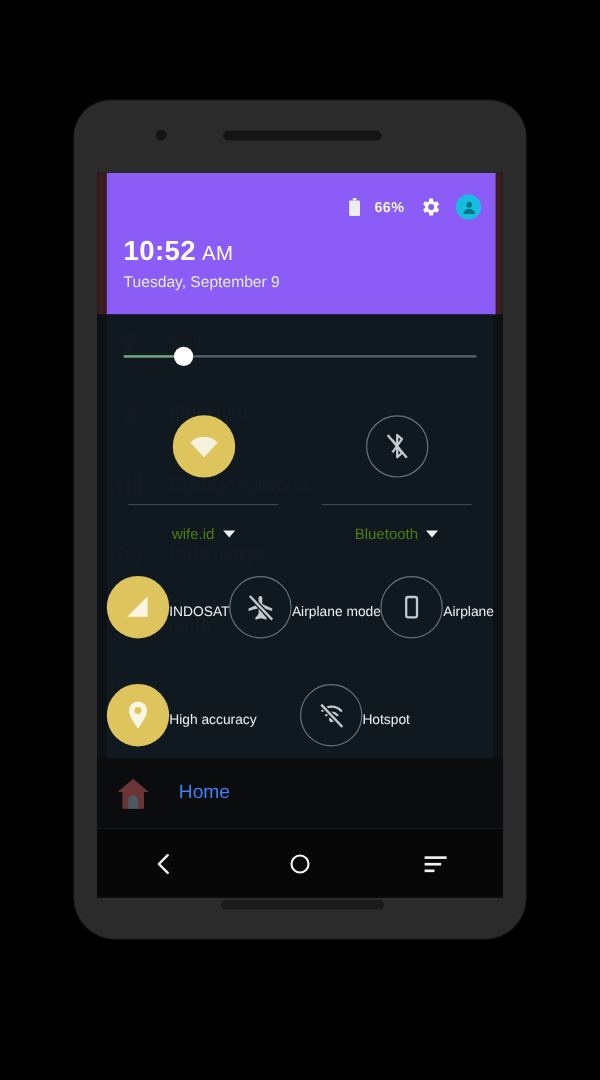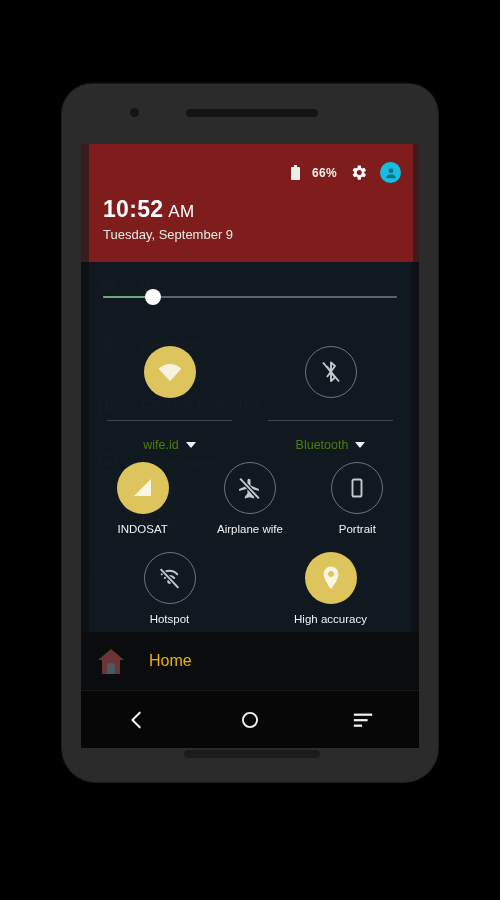--- a/index.html
+++ b/index.html
@@ -60,21 +60,21 @@
   }
   .ghost-label{ letter-spacing:.2px; }
   .ghost-section{
     padding-left:12px; font-size:12px; color:#222a33; height:26px;
     display:flex; align-items:flex-end;
   }
 
   
   .qs-header{
     position:absolute; left:8px; top:0; width:324px; height:118px;
-    background:#7f1d1d;
+    background:#8b5cf6;
   }
   .hdr-icons{
     position:absolute; right:12px; top:18px;
     display:flex; align-items:center; gap:12px;
   }
   .batt{ position:relative; width:9px; height:15px; }
   .batt-body{
     position:absolute; left:0; top:2px; width:9px; height:13px;
     background:#e9efe9; border-radius:1px;
   }
@@ -140,32 +140,32 @@
     color:#4d7c0f; font-size:12.5px;
   }
   .caret{
     width:0; height:0; border-left:5px solid transparent;
     border-right:5px solid transparent; border-top:6px solid #f0f2f4;
   }
 
   
   .grid{ position:absolute; left:0; top:198px; width:100%; }
   .grid-row{ display:flex; height:90px; }
-  .tile{ flex:1; display:flex; flex-direction:column; align-items:center; }
+  .tile{ flex:1; display:flex; flex-direction:row; align-items:center; }
   .tile .circ{ margin-top:2px; }
   .tile-lbl{ margin-top:9px; color:#eef1f3; font-size:11.5px; white-space:nowrap; }
 
   
   .home-row{
     position:absolute; left:0; bottom:58px; width:100%; height:58px;
     display:flex; align-items:center; padding-left:14px; gap:22px;
     background:#0b0c0d;
   }
   .home-ico{ width:32px; height:30px; }
-  .home-txt{ color:#eab308; font-size:16px; }
+  .home-txt{ color:#3b82f6; font-size:16px; }
 
   
   .navbar{
     position:absolute; left:0; bottom:0; width:100%; height:58px;
     background:#070708; border-top:1px solid #17181a;
     display:flex; align-items:center;
   }
   .nav-btn{ flex:1; display:flex; align-items:center; justify-content:center; }
 </style>
 </head>
@@ -319,52 +319,52 @@
               <span class="tile-lbl">INDOSAT</span>
             </div>
             <div class="tile">
               <div class="circ off">
                 <svg width="27" height="27" viewBox="0 0 26 26">
                   <path d="M22 15.5v-2l-8-3.5V5a1.5 1.5 0 0 0-3 0v5l-8 3.5v2l8-2.2v4.6L8.5 21v1.6l4.5-1.2 4.5 1.2V21L14.9 18v-4.7z" fill="#c2c9cf"></path>
                   <path d="M4 3.5l18 19" stroke="#121a21" stroke-width="4"></path>
                   <path d="M4 3.5l18 19" stroke="#c2c9cf" stroke-width="1.9"></path>
                 </svg>
               </div>
-              <span class="tile-lbl">Airplane wife</span>
+              <span class="tile-lbl">Airplane mode</span>
             </div>
             <div class="tile">
               <div class="circ off">
                 <svg width="26" height="26" viewBox="0 0 26 26">
                     <rect x="8.5" y="4.5" width="9" height="17" rx="1.6" fill="none" stroke="#c2c9cf" stroke-width="1.9"></rect>
                   </svg>
               </div>
-              <span class="tile-lbl">Portrait</span>
+              <span class="tile-lbl">Airplane</span>
             </div>
           </div>
           <div class="grid-row">
+            <div class="tile">
+              <div class="circ on">
+                <svg width="22" height="26" viewBox="0 0 22 26">
+                    <path d="M11 1.5a7.5 7.5 0 0 0-7.5 7.5c0 5.6 7.5 15 7.5 15s7.5-9.4 7.5-15A7.5 7.5 0 0 0 11 1.5z" fill="#fbf6e4"></path>
+                    <circle cx="11" cy="9" r="2.9" fill="#ddc45c"></circle>
+                  </svg>
+              </div>
+              <span class="tile-lbl">High accuracy</span>
+            </div>
             <div class="tile">
               <div class="circ off">
                 <svg width="27" height="27" viewBox="0 0 26 26">
                   <circle cx="13" cy="16" r="2.2" fill="#c2c9cf"></circle>
                   <path d="M8.5 12.5a6 6 0 0 1 9 0M5.5 9a10 10 0 0 1 15 0" stroke="#c2c9cf" stroke-width="1.9" fill="none" stroke-linecap="round"></path>
                   <path d="M4.5 4l17 18" stroke="#121a21" stroke-width="4"></path>
                   <path d="M4.5 4l17 18" stroke="#c2c9cf" stroke-width="1.9"></path>
                 </svg>
               </div>
               <span class="tile-lbl">Hotspot</span>
             </div>
-            <div class="tile">
-              <div class="circ on">
-                <svg width="22" height="26" viewBox="0 0 22 26">
-                    <path d="M11 1.5a7.5 7.5 0 0 0-7.5 7.5c0 5.6 7.5 15 7.5 15s7.5-9.4 7.5-15A7.5 7.5 0 0 0 11 1.5z" fill="#fbf6e4"></path>
-                    <circle cx="11" cy="9" r="2.9" fill="#ddc45c"></circle>
-                  </svg>
-              </div>
-              <span class="tile-lbl">High accuracy</span>
-            </div>
           </div>
         </div>
       </div>
 
       <div class="home-row">
         <span class="home-ico">
           <svg width="32" height="30" viewBox="0 0 32 30">
             <path d="M16 3 3 14h26z" fill="#6b3535"></path>
             <rect x="7" y="13" width="18" height="15" fill="#6b3535"></rect>
             <path d="M12 28v-7a4 4 0 0 1 8 0v7z" fill="#4a5a64"></path>

